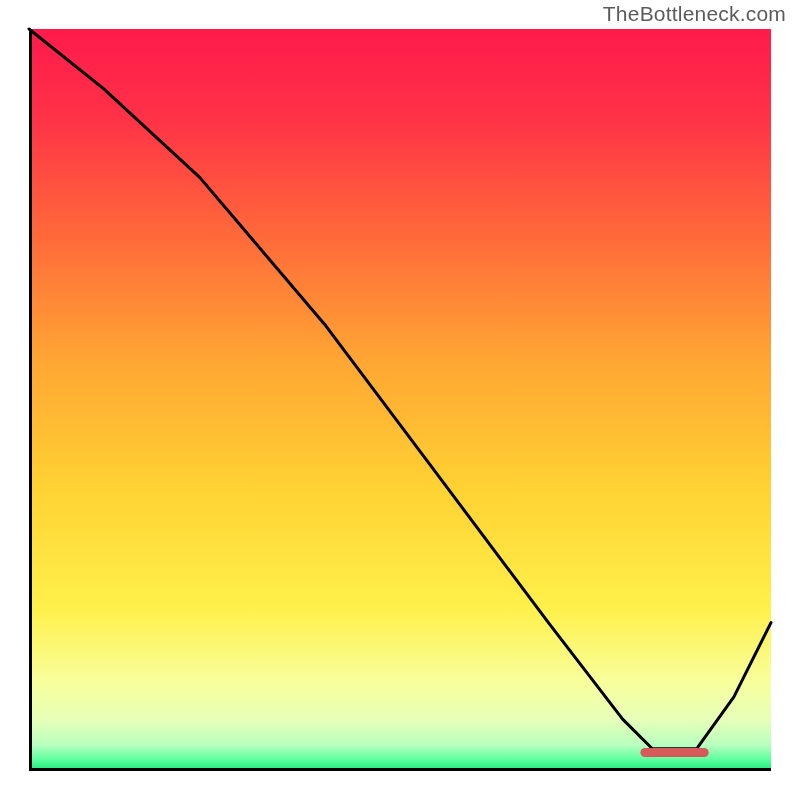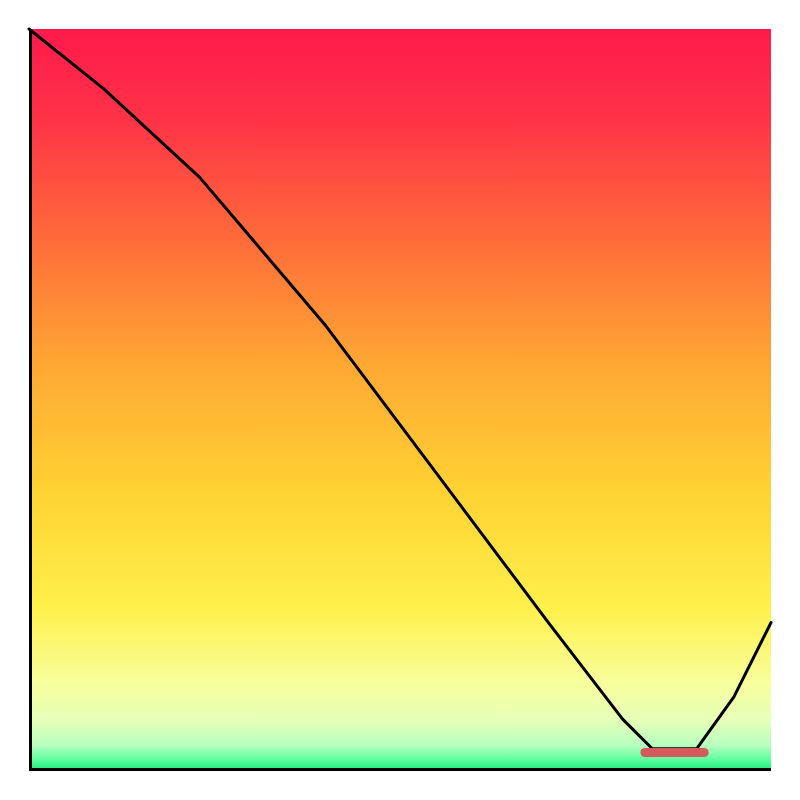--- a/index.html
+++ b/index.html
@@ -41,20 +41,21 @@
     top: 29px;
     width: 742px;
     height: 742px;
     overflow: visible;
   }
 </style>
 </head>
 <body>
 <div class="page">
 
+  <div class="watermark">TheBottleneck.com</div>
 
   <svg class="chart" viewBox="0 0 742 742" preserveAspectRatio="none">
     <defs>
       <linearGradient id="bgGrad" x1="0" y1="0" x2="0" y2="1">
 
       <stop offset="0.00%" stop-color="#ff1a4b"></stop>
           <stop offset="12.00%" stop-color="#ff3247"></stop>
           <stop offset="28.00%" stop-color="#ff6a3a"></stop>
           <stop offset="45.00%" stop-color="#ffa733"></stop>
           <stop offset="62.00%" stop-color="#ffd233"></stop>

